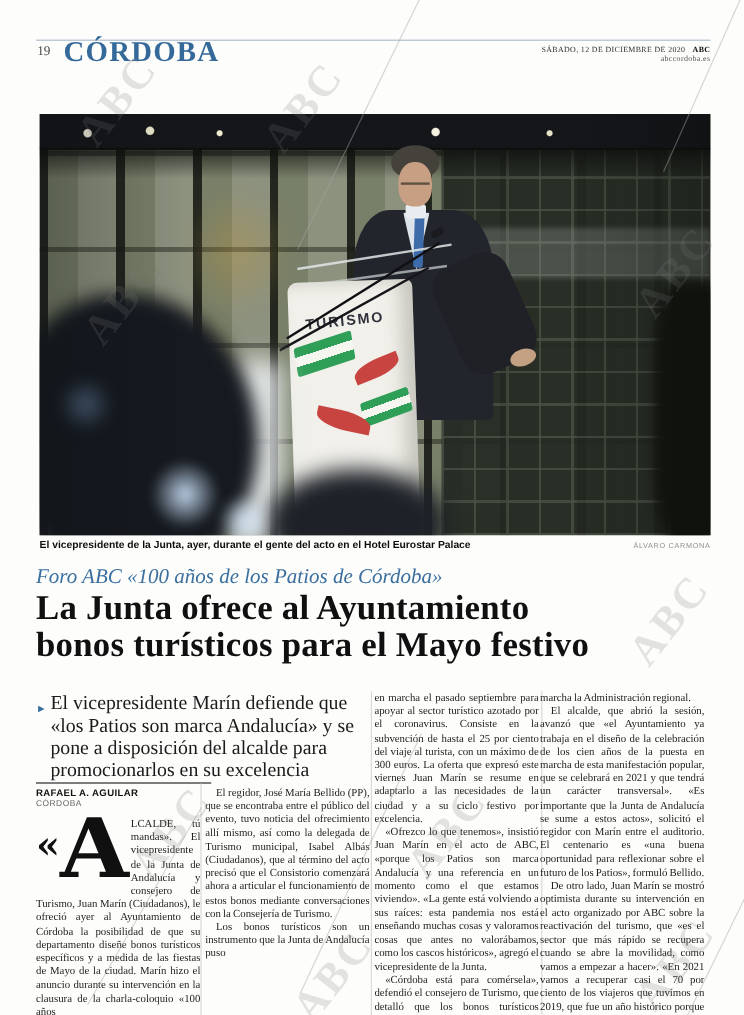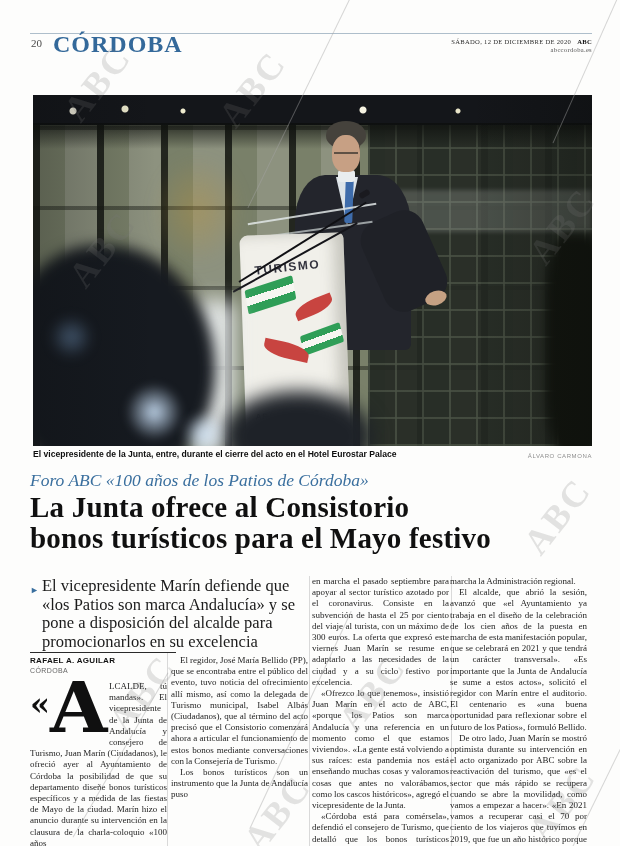--- a/index.html
+++ b/index.html
@@ -102,21 +102,21 @@
   .dropcap .L{position:absolute;left:20px;top:-12px;font-size:74px;line-height:74px;font-weight:bold;font-family:"DejaVu Serif",serif;color:#101010;}
   
   .wm{position:absolute;font-family:"Liberation Serif",serif;font-weight:bold;font-size:36px;letter-spacing:3px;
       color:rgba(120,120,120,.20);transform:rotate(-52deg);z-index:9;pointer-events:none;}
   .scratch{position:absolute;width:1px;background:rgba(165,165,165,.45);z-index:9;pointer-events:none;}
 </style>
 </head>
 <body>
 
 <div class="header-rule"></div>
-<div class="page-number">20</div>
+<div class="page-number">19</div>
 <div class="section-title">CÓRDOBA</div>
 <div class="dateline">
   <div><span>SÁBADO, 12 DE DICIEMBRE DE 2020</span><span class="brand">ABC</span></div>
   <div class="site">abccordoba.es</div>
 </div>
 
 <div class="photo">
   <div class="ph glass-bg"></div>
   <div class="ph right-grid"></div>
   <div class="ph grid-band"></div>
@@ -154,27 +154,27 @@
   <div class="ph fg-head"></div>
   <div class="ph fg-head2"></div>
   <div class="ph bokeh1"></div>
   <div class="ph bokeh2"></div>
   <div class="ph bokeh3"></div>
   <div class="ph fg-right"></div>
   <div class="ph vignette"></div>
 </div>
 
 <div class="caption-row">
-  <span class="caption">El vicepresidente de la Junta, entre, durante el cierre del acto en el Hotel Eurostar Palace</span>
+  <span class="caption">El vicepresidente de la Junta, ayer, durante el gente del acto en el Hotel Eurostar Palace</span>
   <span class="credit">ÁLVARO CARMONA</span>
 </div>
 
 <div class="kicker">Foro ABC «100 años de los Patios de Córdoba»</div>
 <div class="headline">
-  <div>La Junta ofrece al Consistorio</div>
+  <div>La Junta ofrece al Ayuntamiento</div>
   <div>bonos turísticos para el Mayo festivo</div>
 </div>
 <div class="subhead">
   <span class="arrow">►</span>
   <span>El vicepresidente Marín defiende que «los Patios son marca Andalucía» y se pone a disposición del alcalde para promocionarlos en su excelencia</span>
 </div>
 
 <div class="byline-rule"></div>
 <div class="byline">
   <div class="name">RAFAEL A. AGUILAR</div>

